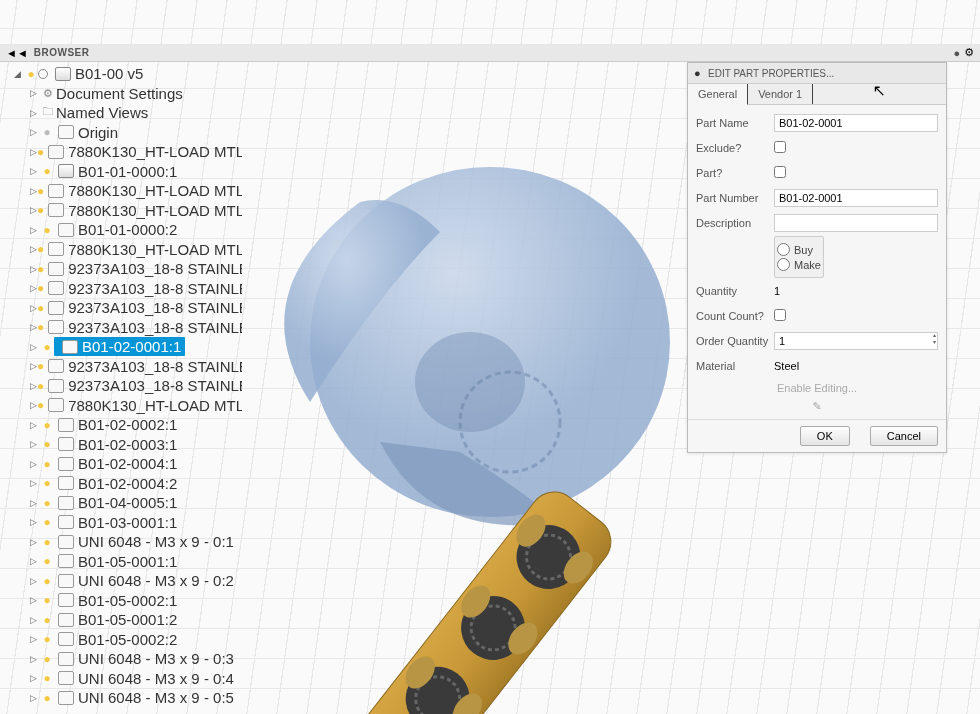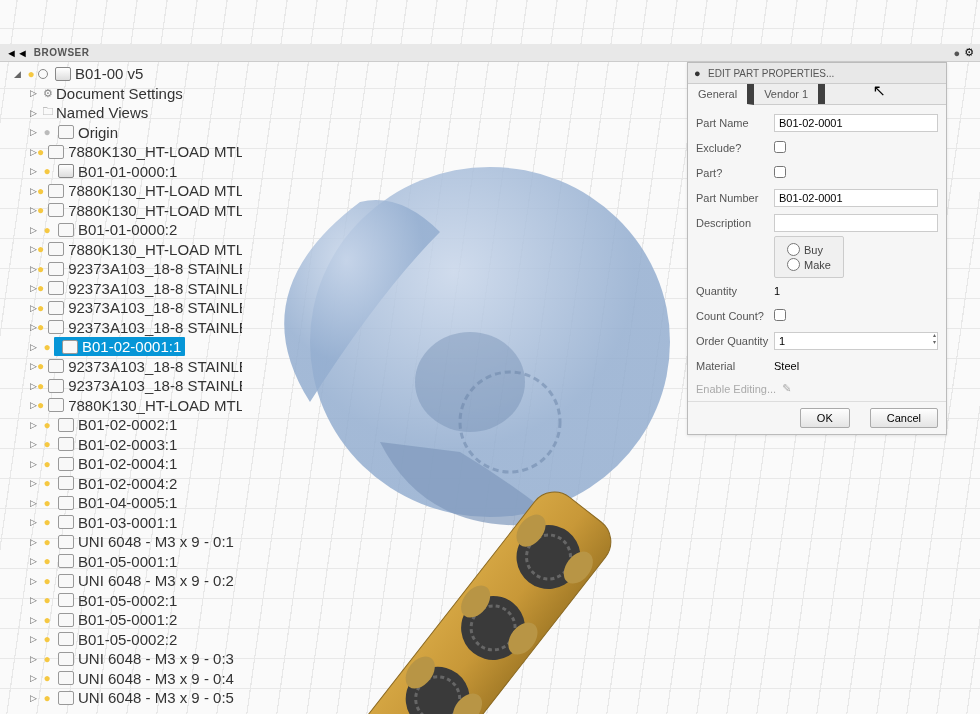--- a/index.html
+++ b/index.html
@@ -52,36 +52,36 @@
     
     
     .viewport-model { position: absolute; left: 180px; top: 50px; z-index: 1; pointer-events: none; }
     
     
     .props-panel { position: absolute; right: 33px; top: 0; width: 260px; background: #f6f6f6; border: 1px solid #bbb; z-index: 10; box-shadow: 0 1px 3px rgba(0,0,0,0.1); }
     .props-header { display: flex; align-items: center; background: #e8e8e8; padding: 4px 6px; border-bottom: 1px solid #ccc; }
     .props-header .dot { width: 10px; color: #333; margin-right: 4px; }
     .props-header .title { color: #555; font-size: 10px; }
     .props-tabs { display: flex; background: #eee; border-bottom: 1px solid #ccc; }
-    .props-tab { padding: 4px 10px; cursor: pointer; color: #555; border-right: 7px solid #404040; }
+    .props-tab { padding: 4px 10px; cursor: pointer; color: #555; border-right: 1px solid #404040; }
     .props-tab.active { background: #f6f6f6; border-bottom: 1px solid #f6f6f6; margin-bottom: -1px; }
     .props-body { padding: 6px 8px; }
     .prop-row { display: flex; align-items: center; min-height: 24px; margin-bottom: 1px; justify-content: space-between; }
     .prop-label { width: 78px; color: #555; font-size: 11px; }
     .prop-value { flex: 1; }
     .prop-input { width: 100%; border: 1px solid #ccc; padding: 2px 4px; font-size: 11px; background: #fff; }
     .prop-check { width: 12px; height: 12px; }
-    .radio-group { border: 1px solid #ccc; border-radius: 2px; padding: 4px 12px; background: #f0f0f0; display: inline-block; }
+    .radio-group { border: 1px solid #ccc; border-radius: 2px; padding: 4px 2px; background: #f0f0f0; display: inline-block; }
     .radio-row { display: flex; align-items: center; gap: 4px; margin: 2px 0; font-size: 11px; color: #444; }
     .radio-row input { margin: 0; }
     .props-footer { display: flex; justify-content: flex-end; gap: 20px; padding: 6px 8px; border-top: 1px solid #ddd; }
     .btn { padding: 3px 16px; border: 1px solid #aaa; background: linear-gradient(#fefefe,#e4e4e4); cursor: pointer; border-radius: 2px; }
     .spinner { position: relative; }
     .spinner::after { content:"▴\A▾"; white-space: pre; position:absolute; right:2px; top:0; font-size:6px; line-height:7px; color:#666; }
-    .enable-edit { color: #aaa; font-size: 11px; display: flex; align-items: center; gap: 6px; margin-top: 4px;}
+    .enable-edit { color: #aaa; font-size: 11px; display: flex; align-items: center; gap: 6px; margin-top: 4px; flex-direction: column;}
     .cursor-ptr { position: absolute; right: 60px; top: 18px; font-size: 16px; color: #000; z-index: 15; }
     
     
     svg.tbicon { width: 22px; height: 22px; }
   </style>
 </head>
 <body>
 
 <div class="toolbar">
   <div class="model-btn">MODEL</div>

